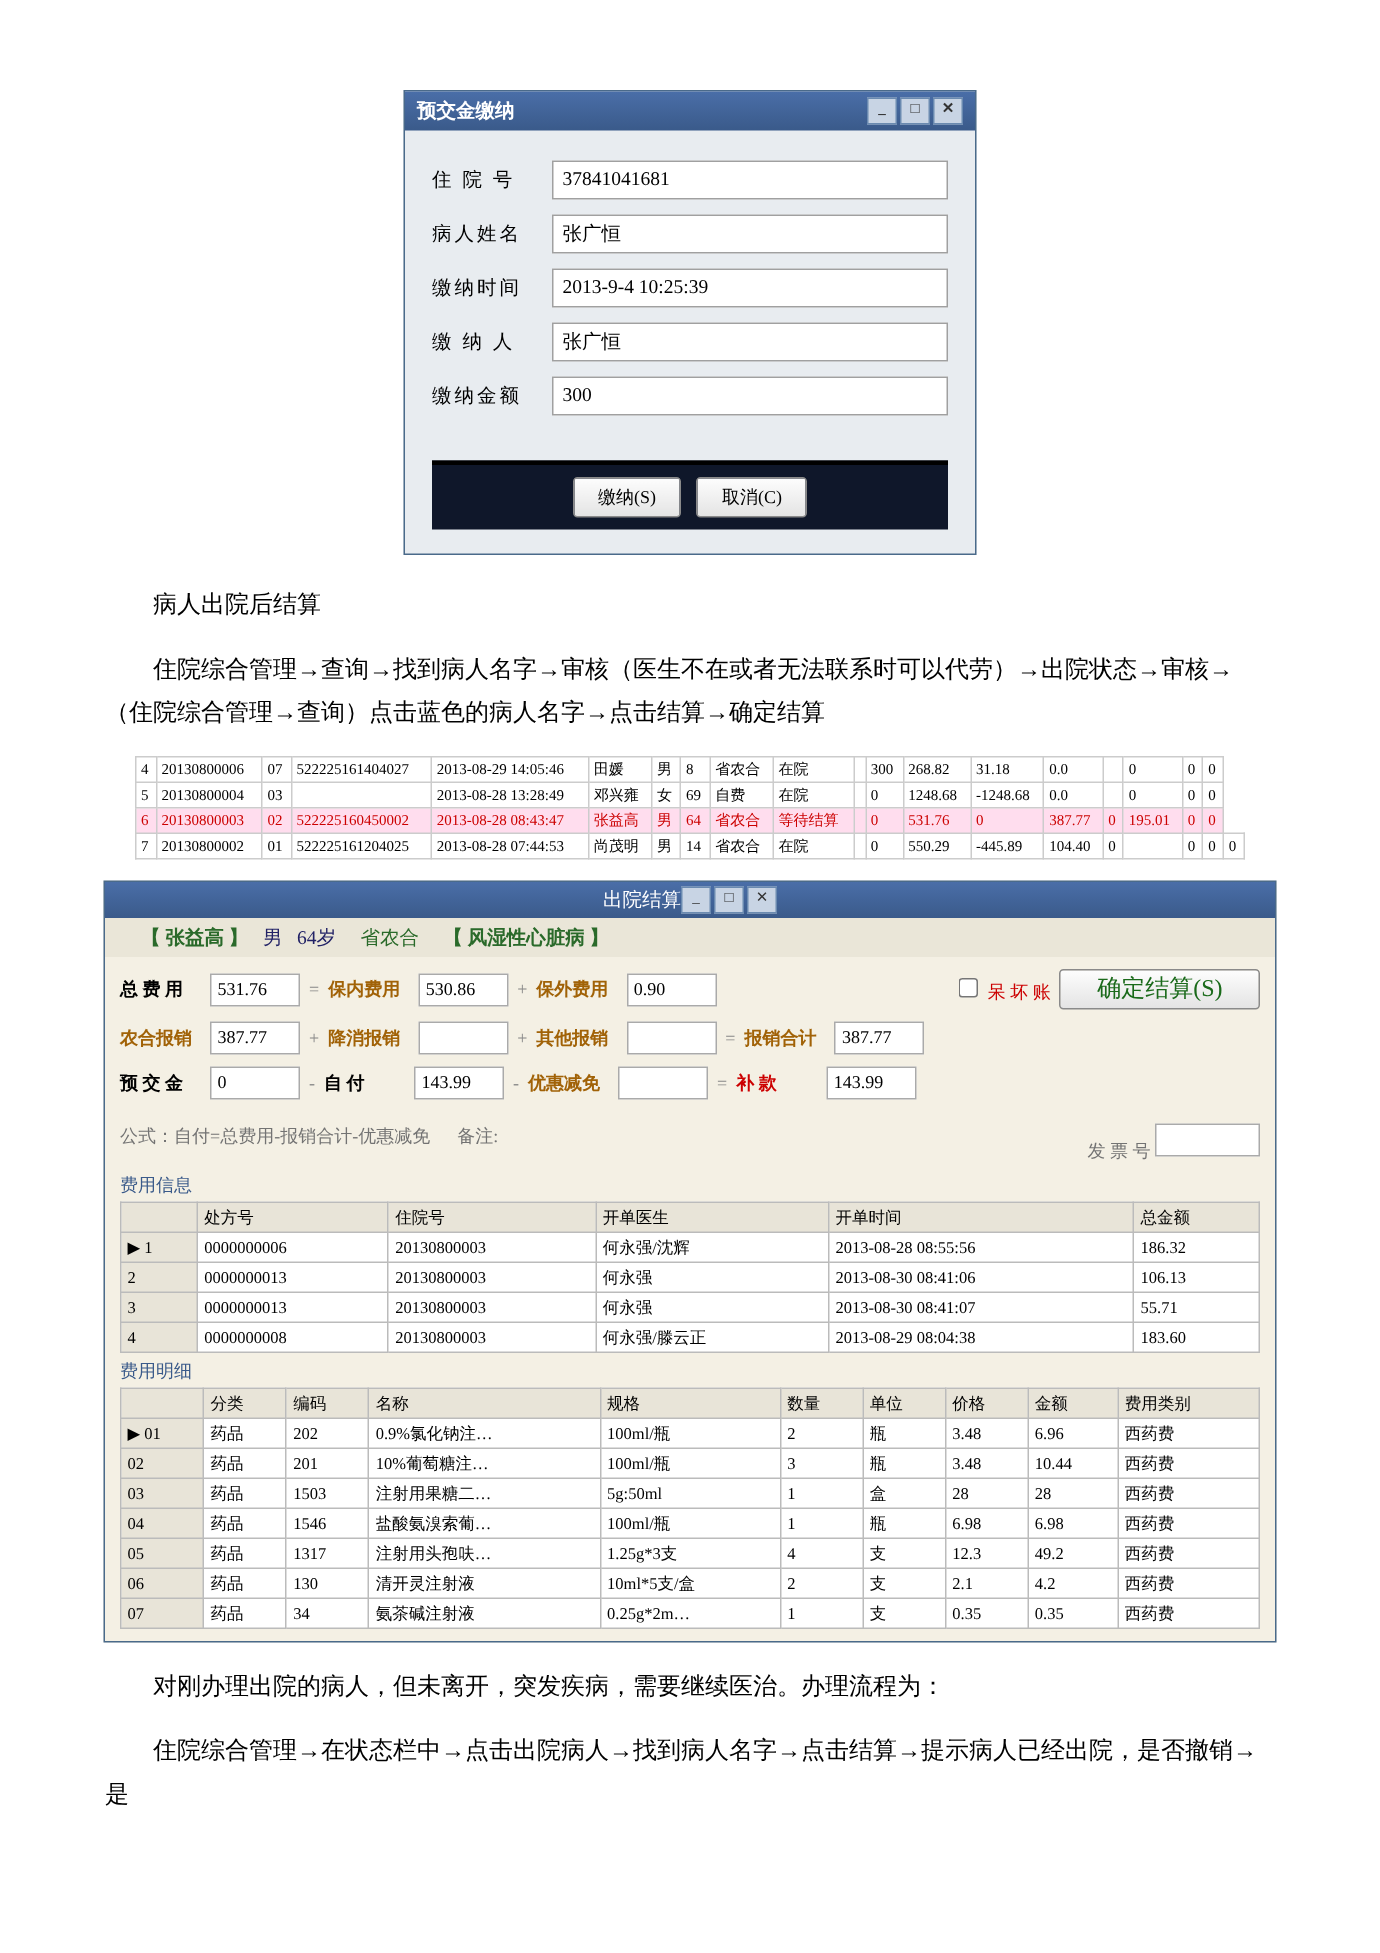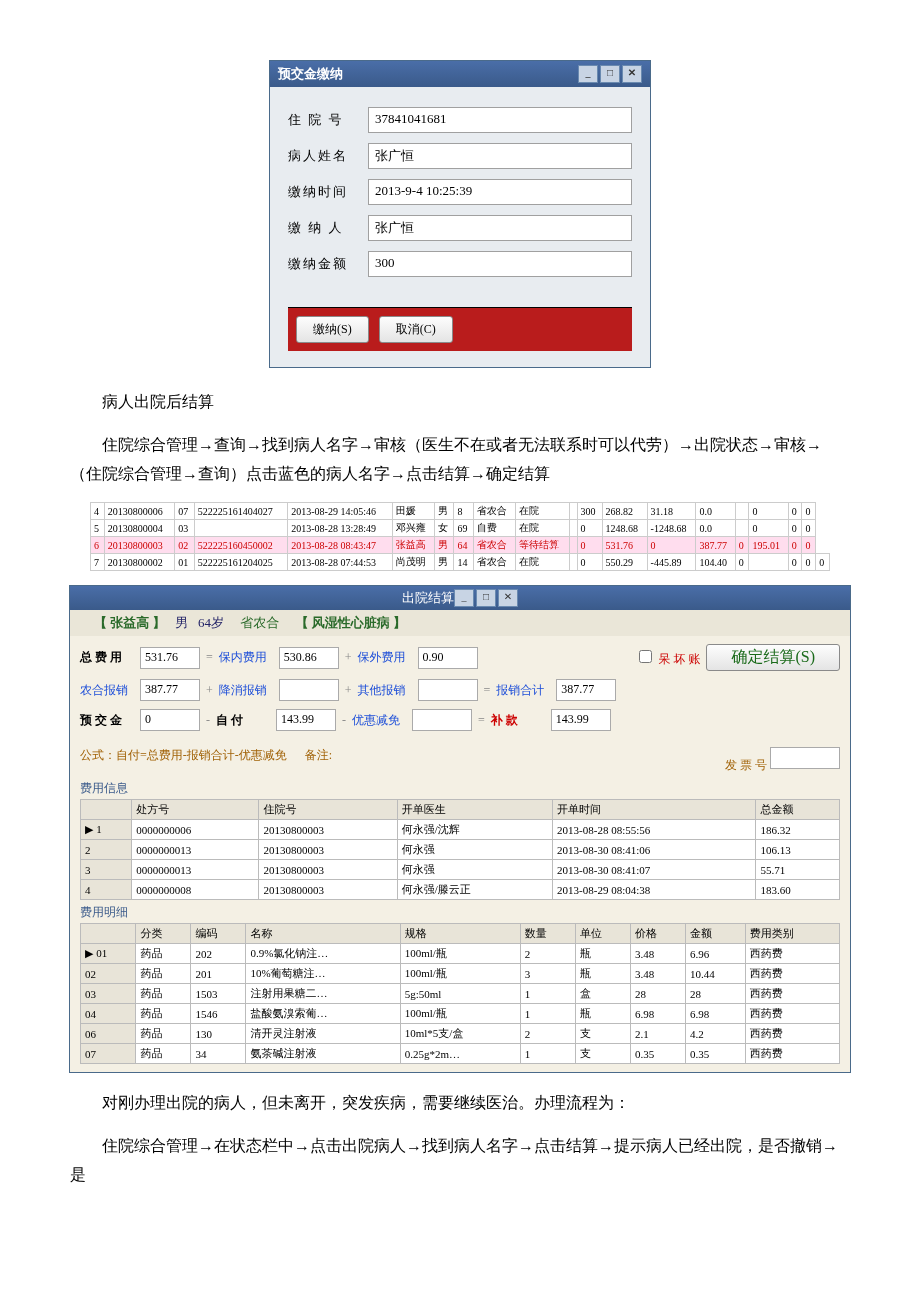--- a/index.html
+++ b/index.html
@@ -49,25 +49,26 @@
   .form-input {
     flex: 1;
     background: #fff;
     border: 1px solid #a0a0a0;
     padding: 3px 6px;
     font-size: 13px;
     height: 18px;
   }
   .btn-row {
     display: flex;
+    justify-content: center;
     gap: 10px;
     margin-top: 30px;
     padding: 8px;
-    background: #b91c1c;
-    border-top: 1px solid #000000;
+    background: #0f172a;
+    border-top: 3px solid #000000;
   }
   .btn {
     background: linear-gradient(#fdfdfd,#e4e4e4);
     border: 1px solid #8a8a8a;
     border-radius: 3px;
     padding: 4px 16px;
     font-size: 12px;
   }
   .doc-text {
     font-size: 16px;
@@ -114,21 +115,21 @@
     font-size: 12px;
   }
   .fee-line {
     display: flex;
     align-items: center;
     gap: 6px;
     margin-bottom: 8px;
     flex-wrap: nowrap;
   }
   .fee-line .lbl { font-weight: bold; min-width: 54px; }
-  .fee-line .gr { color: #1d4ed8; font-weight: normal; }
+  .fee-line .gr { color: #a16207; font-weight: bold; }
   .fee-line .rd { color: #c00; font-weight: bold; }
   .fee-input {
     background: #fff;
     border: 1px solid #aaa;
     padding: 2px 4px;
     min-width: 50px;
     height: 16px;
     font-size: 12px;
   }
   .sep { color: #888; }
@@ -136,21 +137,21 @@
   .settle-btn {
     background: linear-gradient(#fdfdfd,#e4e4e4);
     border: 1px solid #8a8a8a;
     border-radius: 3px;
     padding: 2px 24px;
     font-size: 16px;
     color: #1a6a1a;
   }
   .formula {
     font-size: 12px;
-    color: #a16207;
+    color: #737373;
     margin: 16px 0;
   }
   .grid-label {
     font-size: 12px;
     color: #3a5a8a;
     margin: 4px 0 2px 0;
     font-weight: normal;
   }
   .grid {
     font-size: 11px;
@@ -472,20 +473,32 @@
             <td>1546</td>
             <td>盐酸氨溴索葡…</td>
             <td>100ml/瓶</td>
             <td>1</td>
             <td>瓶</td>
             <td>6.98</td>
             <td>6.98</td>
             <td>西药费</td>
           </tr>
           <tr>
+            <td class="rowind">05</td>
+            <td>药品</td>
+            <td>1317</td>
+            <td>注射用头孢呋…</td>
+            <td>1.25g*3支</td>
+            <td>4</td>
+            <td>支</td>
+            <td>12.3</td>
+            <td>49.2</td>
+            <td>西药费</td>
+          </tr>
+          <tr>
             <td class="rowind">06</td>
             <td>药品</td>
             <td>130</td>
             <td>清开灵注射液</td>
             <td>10ml*5支/盒</td>
             <td>2</td>
             <td>支</td>
             <td>2.1</td>
             <td>4.2</td>
             <td>西药费</td>

